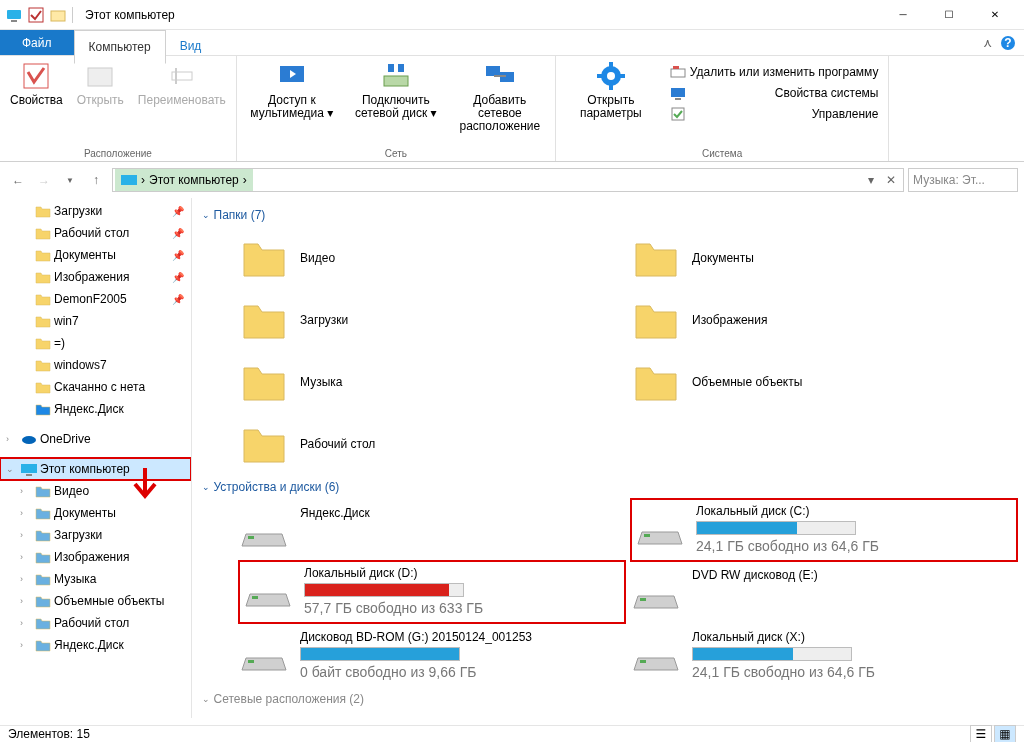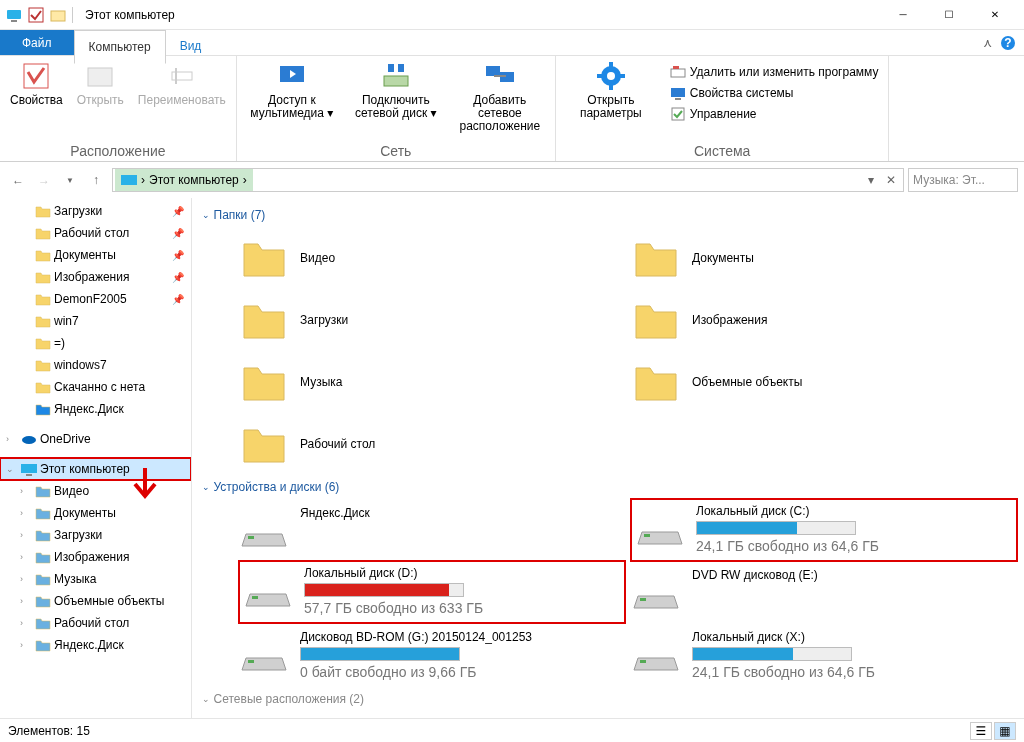--- a/index.html
+++ b/index.html
@@ -14,22 +14,22 @@
 
 .menubar { height: 26px; display: flex; align-items: stretch; background: #fff; border-bottom: 1px solid #e1e1e1; position: relative; }
 .menubar .file-tab { background: #1979ca; color: #fff; padding: 0 22px; display: flex; align-items: center; }
 .menubar .tab { padding: 16px 14px; display: flex; align-items: center; color: #1979ca; }
 .menubar .tab.active { border: 1px solid #d0d0d0; border-bottom: 1px solid #fff; margin-bottom: -1px; background: #fff; color: #333; }
 .menubar .help-area { margin-left: auto; display: flex; align-items: center; padding: 0 8px; gap: 8px; color: #666; }
 
 .ribbon { height: 106px; background: #fff; border-bottom: 1px solid #d0d0d0; display: flex; }
 .ribbon-group { display: flex; flex-direction: column; border-right: 1px solid #e1e1e1; padding: 2px 4px 0; }
 .ribbon-group .items { flex: 1; display: flex; align-items: flex-start; gap: 2px; }
-.ribbon-group .label { text-align: center; color: #666; font-size: 14px; padding: 2px 0; }
-.ribbon-btn { display: flex; flex-direction: column; align-items: center; padding: 2px 6px; cursor: default; text-align: center; }
+.ribbon-group .label { text-align: center; color: #666; font-size: 10px; padding: 2px 0; }
+.ribbon-btn { display: flex; flex-direction: column; align-items: center; padding: 2px 6px; cursor: default; text-align: center; justify-content: space-between; }
 .ribbon-btn.small { flex-direction: row; gap: 4px; text-align: left; }
 .ribbon-btn .ico { width: 32px; height: 32px; display: flex; align-items: center; justify-content: center; margin-bottom: 2px; }
 .ribbon-btn.small .ico { width: 16px; height: 16px; margin: 0; }
 .ribbon-btn .txt { max-width: 90px; line-height: 1.1; }
 .ribbon-btn.disabled { color: #aaa; }
 
 .navbar { height: 36px; display: flex; align-items: center; padding: 4px 6px; gap: 4px; background: #fff; }
 .nav-arrows { display: flex; gap: 2px; align-items: center; }
 .nav-arrow { width: 24px; height: 24px; display: flex; align-items: center; justify-content: center; color: #666; border-radius: 2px; }
 .addr-bar { flex: 1; height: 24px; border: 1px solid #ccc; display: flex; align-items: center; padding: 0 2px; }
@@ -56,21 +56,21 @@
 .folder-item .label { }
 
 .drive-item { display: flex; align-items: flex-start; gap: 12px; padding: 6px 0; }
 .drive-item .dicon { width: 48px; height: 48px; display: flex; align-items: center; justify-content: center; }
 .drive-item .info { display: flex; flex-direction: column; gap: 3px; }
 .drive-item .bar { width: 160px; height: 14px; border: 1px solid #bcbcbc; background: #eee; }
 .drive-item .bar .fill { height: 100%; }
 .drive-item .sub { color: #777; font-size: 14px; }
 .highlight { outline: 2px solid #d00; padding: 4px; }
 
-.status { position: absolute; bottom: 0; left: 0; right: 0; height: 24px; border-top: 1px solid #e5e5e5; display: flex; align-items: center; padding: 0 8px; font-size: 11px; }
+.status { position: absolute; bottom: 0; left: 0; right: 0; height: 17px; border-top: 1px solid #e5e5e5; display: flex; align-items: center; padding: 0 8px; font-size: 11px; }
 .status .right { margin-left: auto; display: flex; gap: 2px; }
 .status .view-btn { width: 22px; height: 18px; border: 1px solid #ccc; display: flex; align-items: center; justify-content: center; }
 
 .arrow-annotation { position: absolute; color: #d00; font-size: 32px; pointer-events: none; }
 
 svg { display: block; }
 </style>
 </head>
 <body>
 

